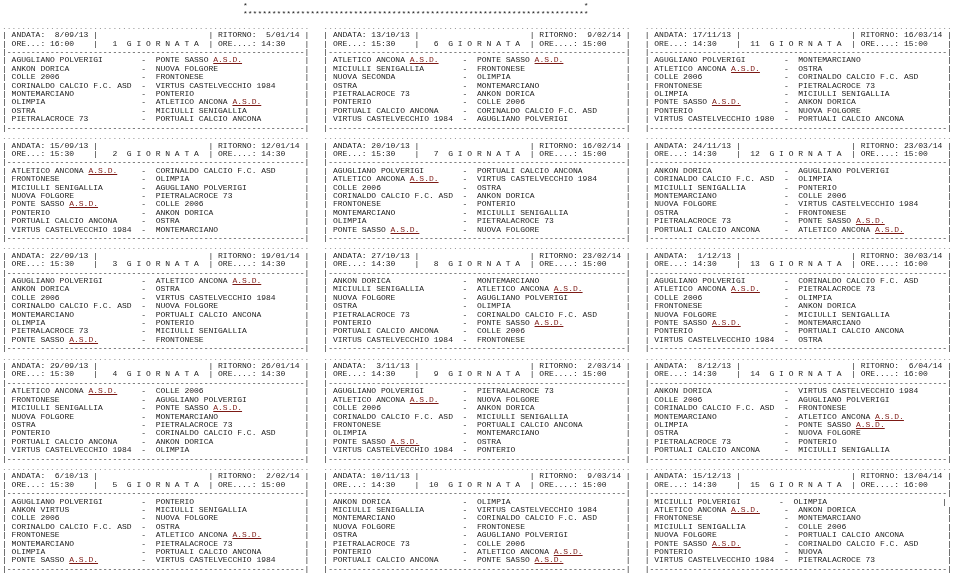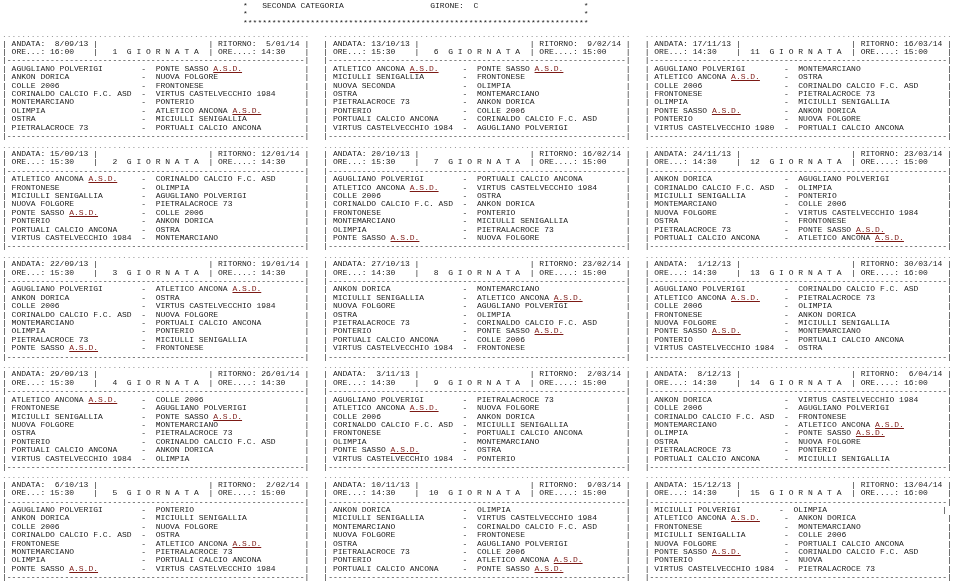--- a/index.html
+++ b/index.html
@@ -35,21 +35,20 @@
     text-decoration-color:#c92a21;
     text-decoration-thickness:1px;
     text-underline-offset:1px;
     text-decoration:underline;
   }
 </style>
 </head>
 <body>
 
 <div class="banner">
-  <div>*   SECONDA CATEGORIA                  GIRONE:  C                      *</div>
   <div>*                                                                      *</div>
   <div>************************************************************************</div>
 </div>
 
 <div class="grid">
     <pre class="box"><span class="dotline">................................................................</span>
 <span>| ANDATA:  8/09/13 |                       | RITORNO:  5/01/14 |</span>
 <span>| ORE...: 16:00    |   1  G I O R N A T A  | ORE....: 14:30    |</span>
 <span>|--------------------------------------------------------------|</span>
 <span>| AGUGLIANO POLVERIGI        -  PONTE SASSO <span class="asd">A.S.D.</span>             |</span>
@@ -98,21 +97,21 @@
 <span>| OSTRA                      -  PIETRALACROCE 73               |</span>
 <span>| PONTERIO                   -  CORINALDO CALCIO F.C. ASD      |</span>
 <span>| PORTUALI CALCIO ANCONA     -  ANKON DORICA                   |</span>
 <span>| VIRTUS CASTELVECCHIO 1984  -  OLIMPIA                        |</span>
 <span>|--------------------------------------------------------------|</span></pre>
     <pre class="box"><span class="dotline">................................................................</span>
 <span>| ANDATA:  6/10/13 |                       | RITORNO:  2/02/14 |</span>
 <span>| ORE...: 15:30    |   5  G I O R N A T A  | ORE....: 15:00    |</span>
 <span>|--------------------------------------------------------------|</span>
 <span>| AGUGLIANO POLVERIGI        -  PONTERIO                       |</span>
-<span>| ANKON DORICA               -  MICIULLI SENIGALLIA            |</span>
+<span>| ANKON VIRTUS               -  MICIULLI SENIGALLIA            |</span>
 <span>| COLLE 2006                 -  NUOVA FOLGORE                  |</span>
 <span>| CORINALDO CALCIO F.C. ASD  -  OSTRA                          |</span>
 <span>| FRONTONESE                 -  ATLETICO ANCONA <span class="asd">A.S.D.</span>         |</span>
 <span>| MONTEMARCIANO              -  PIETRALACROCE 73               |</span>
 <span>| OLIMPIA                    -  PORTUALI CALCIO ANCONA         |</span>
 <span>| PONTE SASSO <span class="asd">A.S.D.</span>         -  VIRTUS CASTELVECCHIO 1984      |</span>
 <span>|--------------------------------------------------------------|</span></pre>
     <pre class="box"><span class="dotline">................................................................</span>
 <span>| ANDATA: 13/10/13 |                       | RITORNO:  9/02/14 |</span>
 <span>| ORE...: 15:30    |   6  G I O R N A T A  | ORE....: 15:00    |</span>

